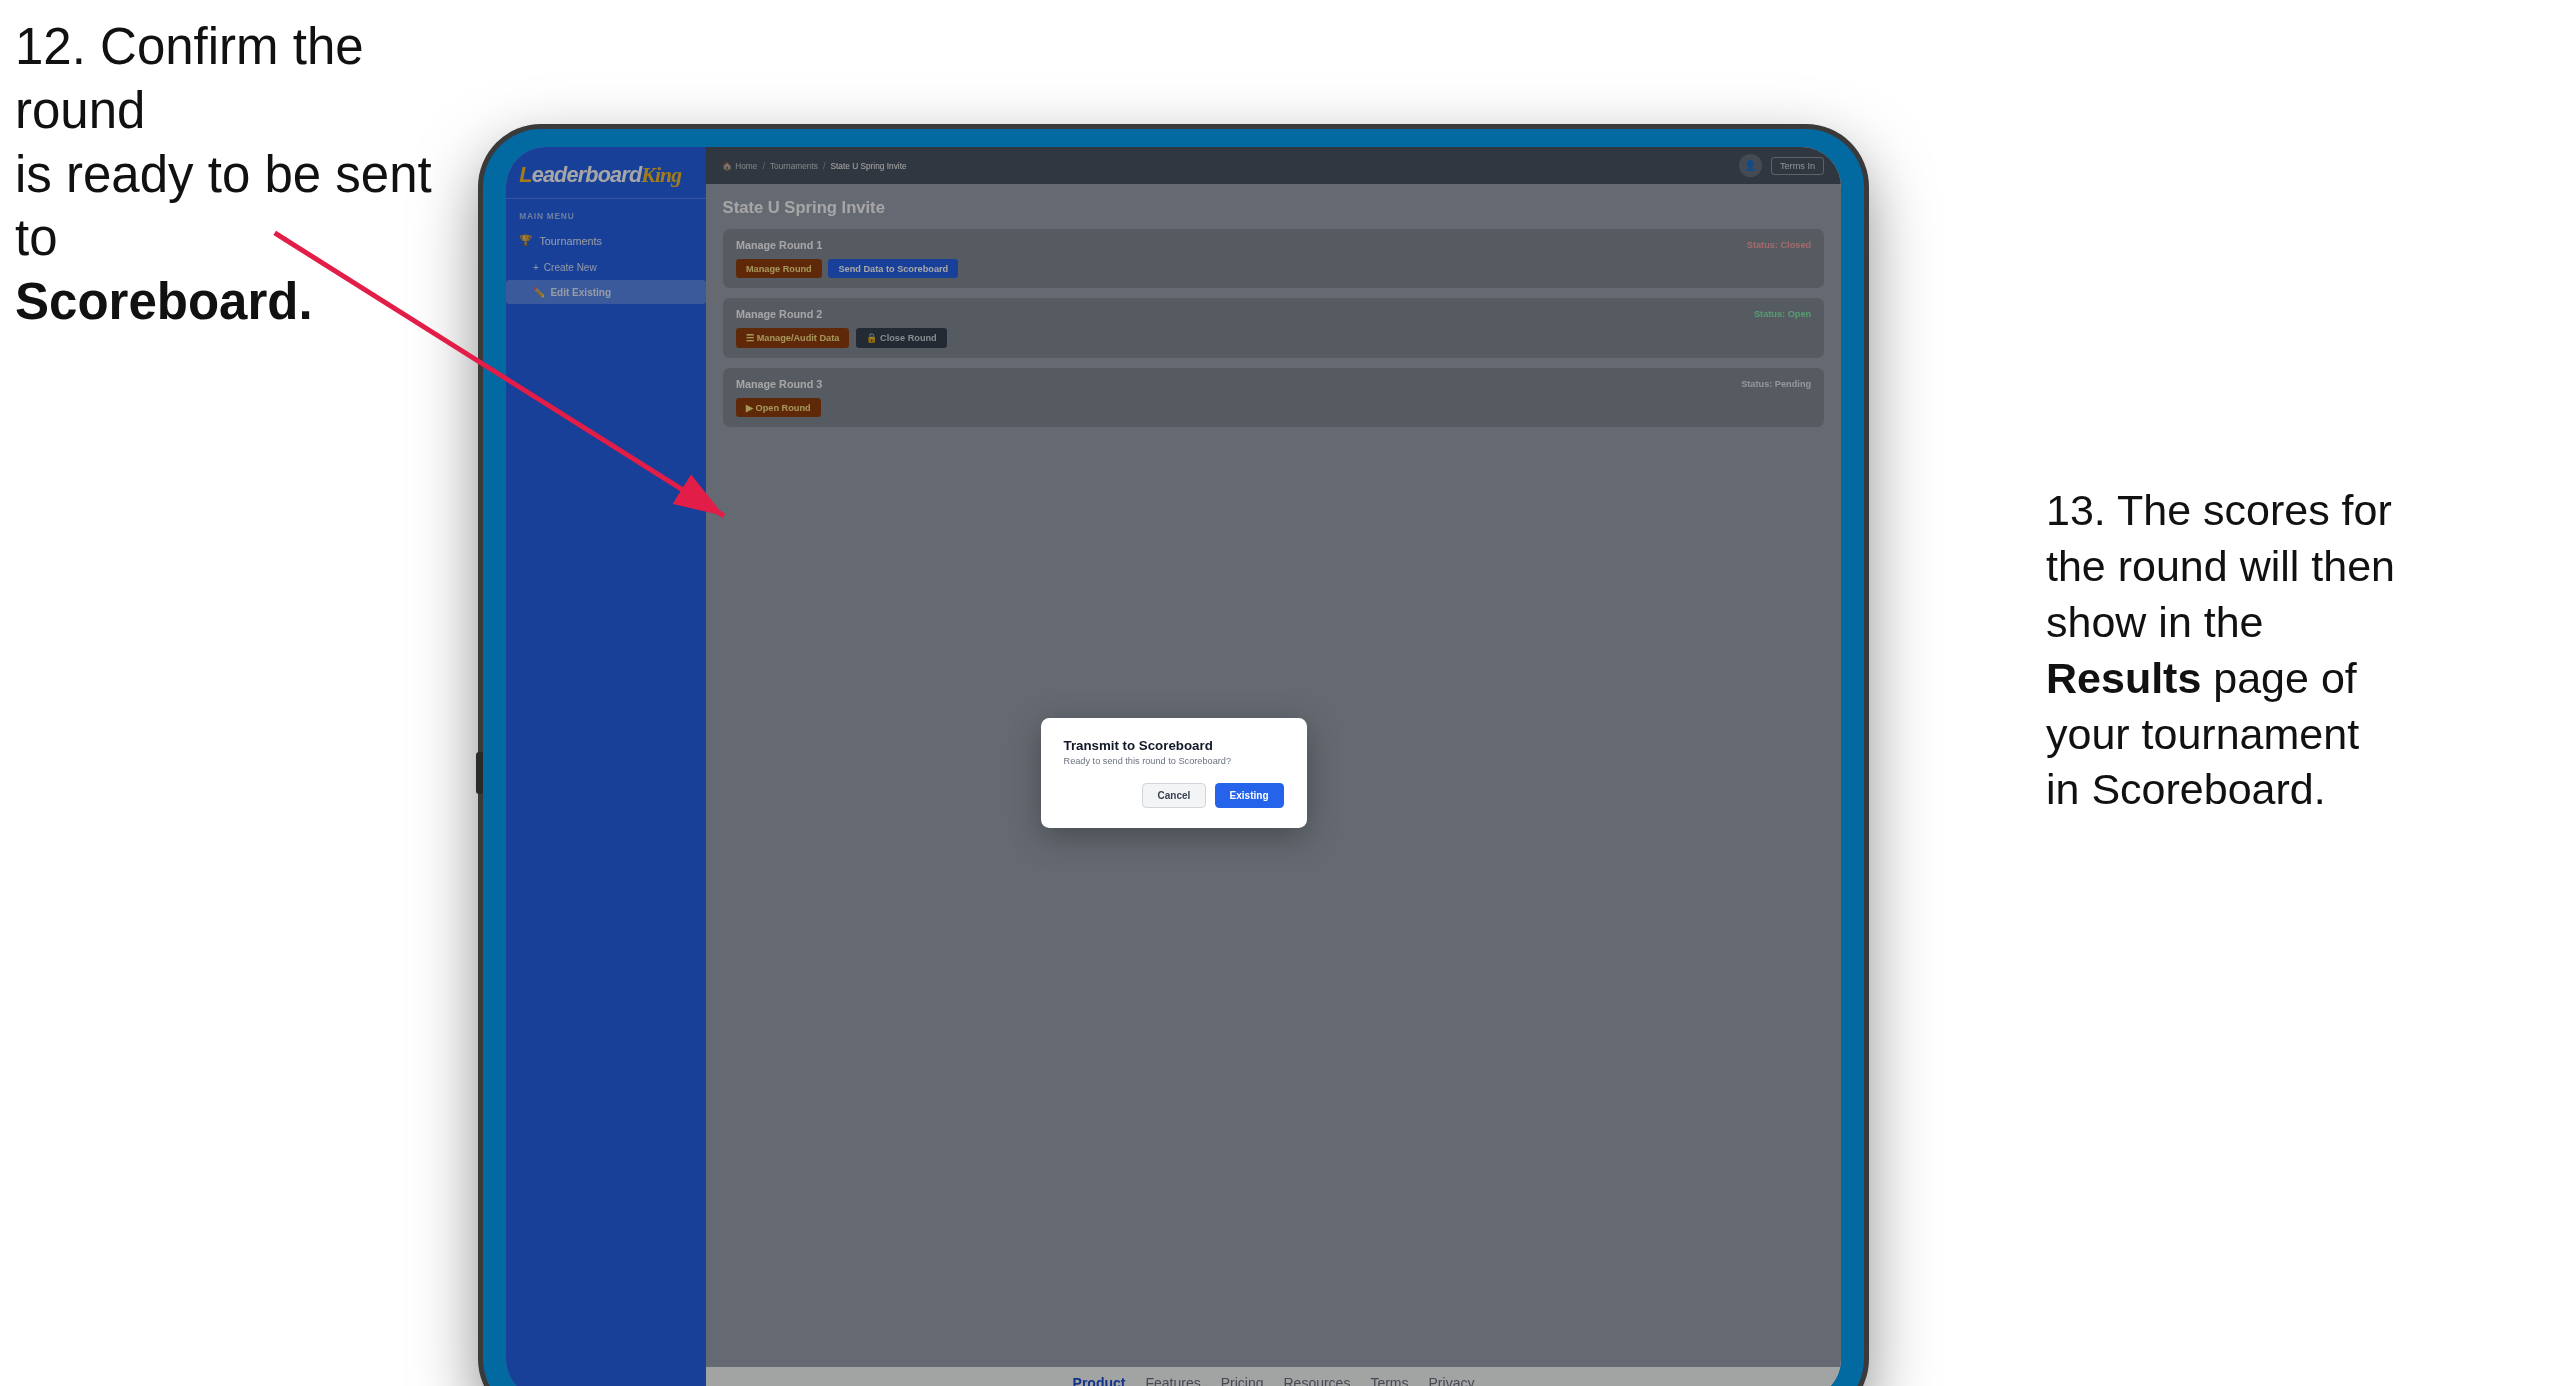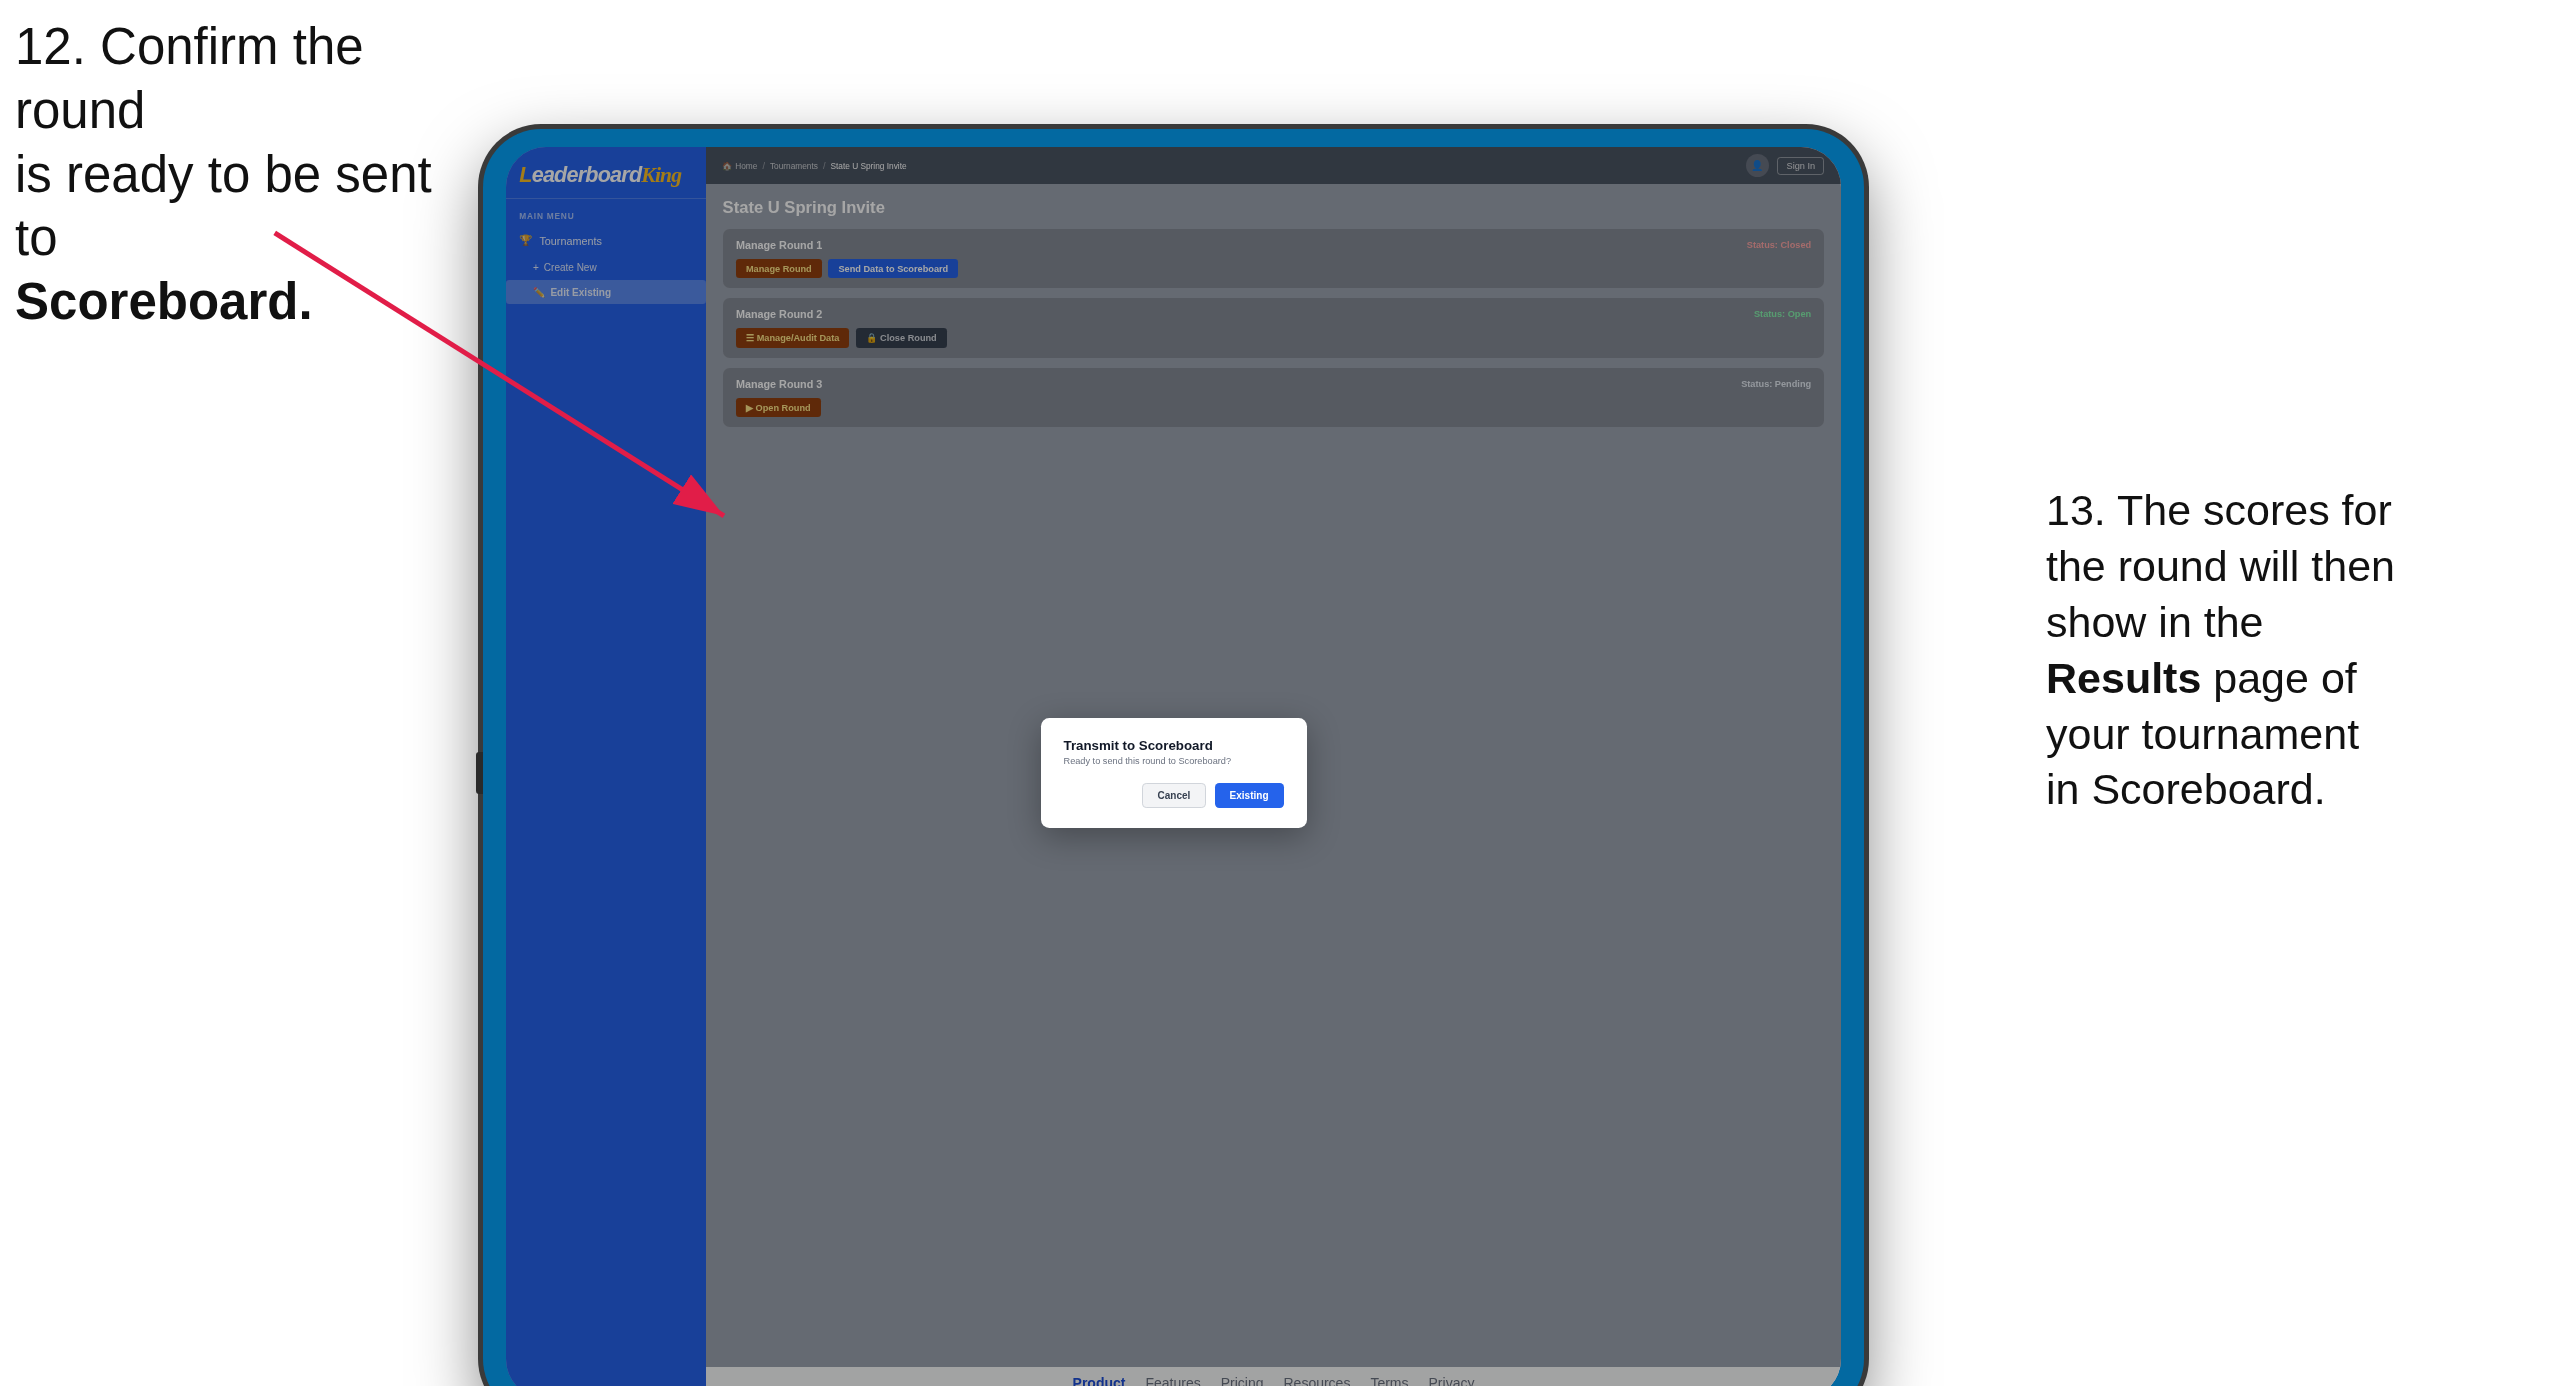--- a/index.html
+++ b/index.html
@@ -407,21 +407,21 @@
         <div class="top-nav">
           <div class="breadcrumb">
             <span style="color:rgba(255,255,255,0.7); font-size:8.3px;">🏠 Home</span>
             <span class="breadcrumb-separator">/</span>
             <span style="font-size:8.3px; color:rgba(255,255,255,0.7);">Tournaments</span>
             <span class="breadcrumb-separator">/</span>
             <span style="font-size:8.3px; color:#fff;">State U Spring Invite</span>
           </div>
           <div class="top-nav-right">
             <div class="avatar-btn">👤</div>
-            <button class="sign-in-btn">Sign In</button>
+            <button class="sign-in-btn">Terms In</button>
           </div>
         </div>
 
         <div class="page-content">
           <h1 class="page-title">State U Spring Invite</h1>
 
           <div class="round-card">
             <div class="round-header">
               <span class="round-title">Manage Round 1</span>
               <span class="status-badge status-closed">Status: Closed</span>

